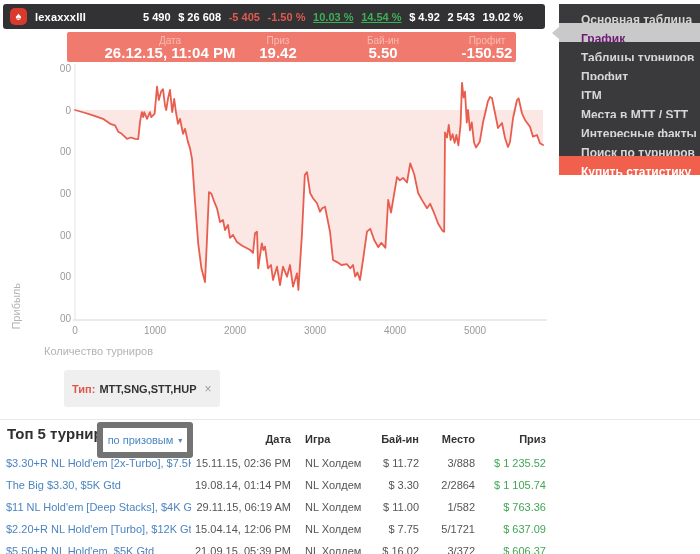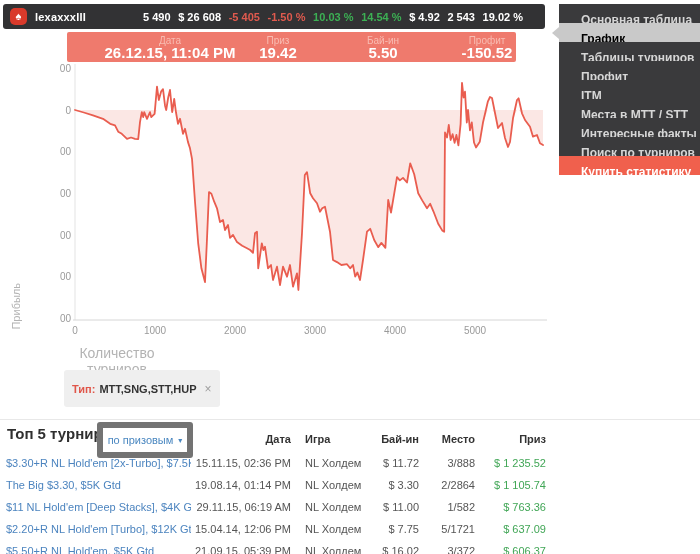--- a/index.html
+++ b/index.html
@@ -6,41 +6,41 @@
   .page{position:relative;width:700px;height:554px;background:#fff;overflow:hidden;
         font-family:"Liberation Sans","DejaVu Sans",sans-serif;}
   
   .topbar{position:absolute;left:3px;top:4px;width:542px;height:25px;background:#323234;
           border-radius:3px;display:flex;align-items:center;color:#fff;font-size:11px;font-weight:bold;}
   .logo{width:17px;height:17px;margin-left:7px;background:#d93a2b;border-radius:5px;color:#fff;
         display:flex;align-items:center;justify-content:center;font-size:11px;line-height:1;}
   .player{margin-left:8px;letter-spacing:.2px;}
   .tstats{position:absolute;left:140px;right:22px;top:0;height:25px;display:flex;
           align-items:center;justify-content:space-between;}
-  .tstats .neg{color:#e05a4e;text-align:right;} .tstats .pos{color:#3cb054;}
+  .tstats .neg{color:#e05a4e;text-align:right;} .tstats .pos{color:#3cb054;text-decoration:underline;}
   
   .sidebar{position:absolute;left:559px;top:4px;width:141px;}
   .side-item{height:19px;line-height:33px;background:#3a3a3c;color:#d6d6d6;font-size:12px;
              font-weight:bold;padding-left:22px;cursor:pointer;position:relative;}
-  .side-item.selected{background:#c9c9c9;color:#000000;}
+  .side-item.selected{background:#c9c9c9;color:#701a75;}
   .side-item.selected::before{content:"";position:absolute;left:-7px;top:50%;margin-top:-6px;
              border-top:6px solid transparent;border-bottom:6px solid transparent;
              border-right:7px solid #c9c9c9;}
   .side-item.buy{background:#f0604d;color:#fff;}
   
   .tt-band{position:absolute;left:67px;top:32px;width:449px;height:30px;background:#ef7a6d;
            border-radius:2px;}
   .tt-col{position:absolute;top:3px;transform:translateX(-50%);text-align:center;line-height:12px;}
   .tt-col .lb{color:#f8bcb2;font-size:10px;}
   .tt-col .vl{color:#fff;font-size:15px;font-weight:bold;text-align:center;}
   
   .chart{position:absolute;left:60px;top:60px;}
   .ylabel{position:absolute;left:10px;top:283px;writing-mode:vertical-rl;transform:rotate(180deg);
           color:#b3b3b3;font-size:11px;}
-  .xlabel{position:absolute;left:52px;top:345px;width:130px;text-align:center;color:#b3b3b3;font-size:14px;}
+  .xlabel{position:absolute;left:44px;top:345px;width:130px;color:#b3b3b3;font-size:11px;}
   .chip{position:absolute;left:64px;top:370px;background:#efefef;border-radius:3px;height:21px;
         display:inline-flex;align-items:center;padding:8px 8px;font-size:11px;font-weight:bold;color:#333;}
   .chip .pre{color:#e0564a;margin-right:4px;}
   .chip .x{color:#9e9e9e;margin-left:8px;cursor:pointer;font-weight:normal;font-size:12px;}
   
   .divider{position:absolute;left:0;top:419px;width:700px;border-top:1px solid #e8e8e8;}
   .tbl-title{position:absolute;left:7px;top:425px;font-size:15px;font-weight:bold;color:#2f2f2f;}
   .sortdd{position:absolute;left:97px;top:422px;width:84px;height:24px;border:6px solid #737373;
           border-radius:3px;background:#fff;color:#4a87c0;font-size:11px;display:flex;
           align-items:center;justify-content:center;cursor:pointer;}

